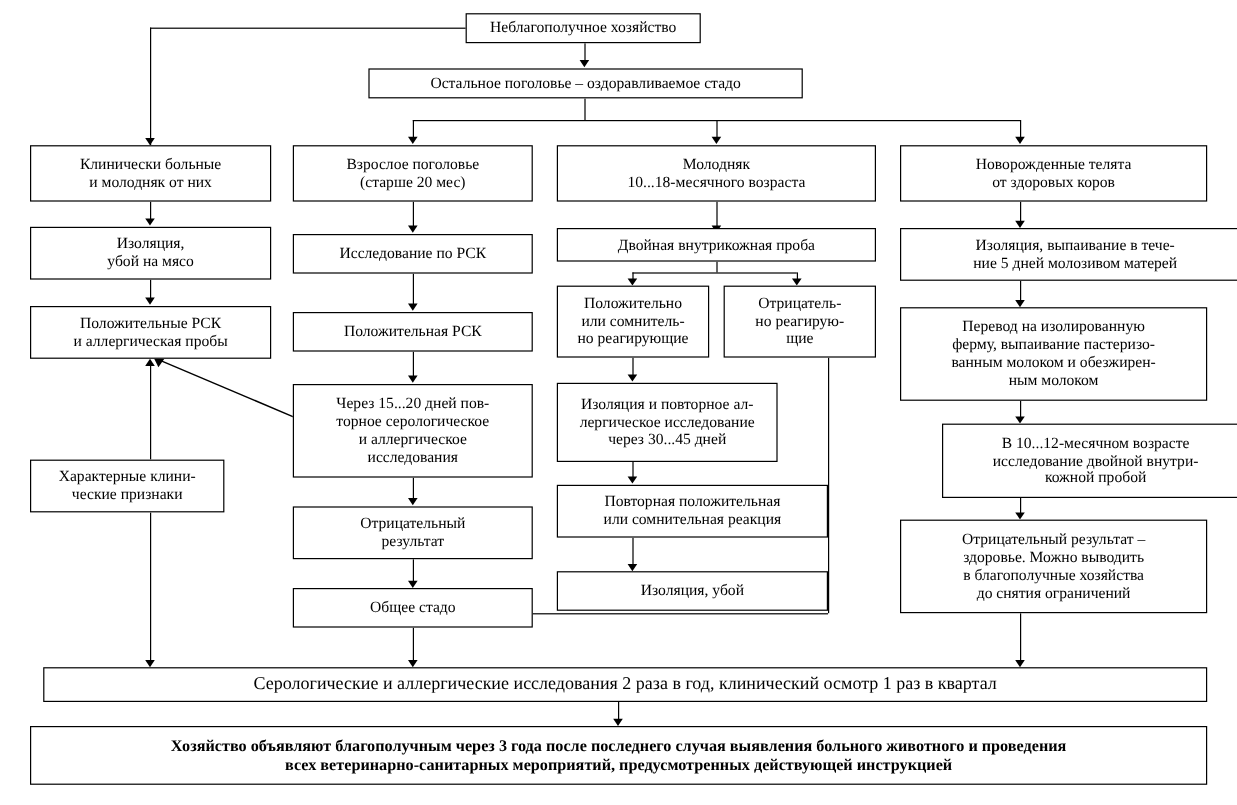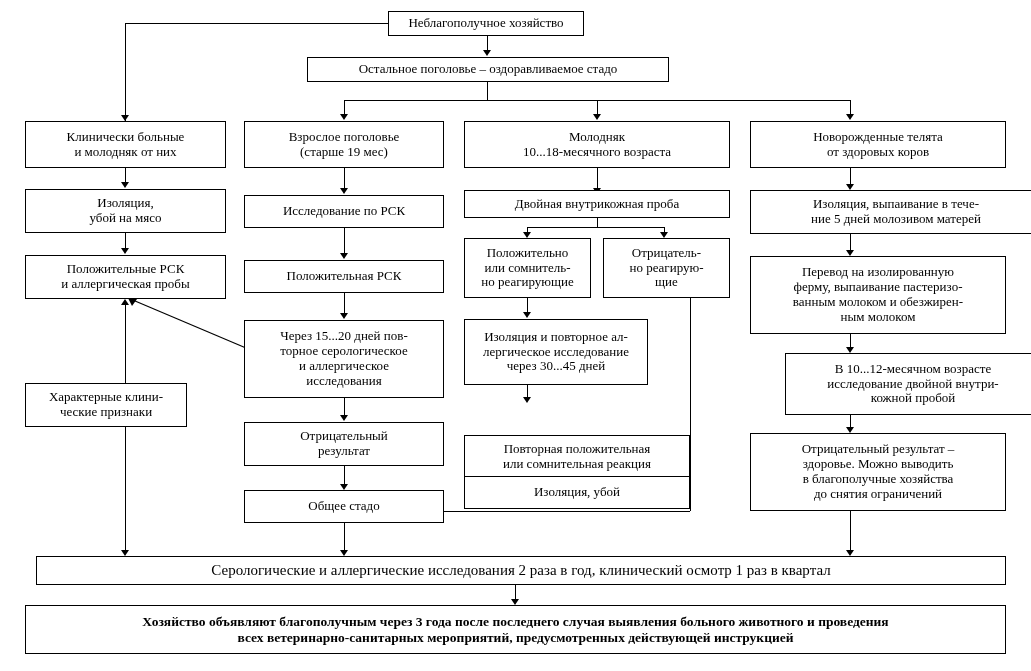--- a/index.html
+++ b/index.html
@@ -113,21 +113,21 @@
 
   <div class="box" style="left:25px; top:383px; width:162px; height:44px;">Характерные клини-
 ческие признаки</div>
 
   <svg class="diag" style="left:118px; top:288px; width:130px; height:62px;" viewBox="0 0 130 62">
     <line x1="128" y1="60" x2="10" y2="10" stroke="#000000" stroke-width="1.2"></line>
     <polygon points="10,10 19,11 14,18" fill="#000000"></polygon>
   </svg>
 
   <div class="box" style="left:244px; top:121px; width:200px; height:47px;">Взрослое поголовье
-(старше 19 мес)</div>
+(старше 20 мес)</div>
 
   <div class="line vline" style="left:344px; top:168px; height:21px;"></div>
   <div class="arrow arrow-down" style="left:340px; top:188px;"></div>
 
   <div class="box" style="left:244px; top:195px; width:200px; height:33px;">Исследование по РСК</div>
 
   <div class="line vline" style="left:344px; top:228px; height:26px;"></div>
   <div class="arrow arrow-down" style="left:340px; top:253px;"></div>
 
   <div class="box" style="left:244px; top:260px; width:200px; height:33px;">Положительная РСК</div>
@@ -180,21 +180,21 @@
   <div class="line vline" style="left:527px; top:298px; height:15px;"></div>
   <div class="arrow arrow-down" style="left:523px; top:312px;"></div>
 
   <div class="box" style="left:464px; top:319px; width:184px; height:66px;">Изоляция и повторное ал-
 лергическое исследование
 через 30...45 дней</div>
 
   <div class="line vline" style="left:527px; top:385px; height:13px;"></div>
   <div class="arrow arrow-down" style="left:523px; top:397px;"></div>
 
-  <div class="box" style="left:464px; top:404px; width:226px; height:44px;margin-top:31px;">Повторная положительная
+  <div class="box" style="left:464px; top:404px; width:226px; height:44px;">Повторная положительная
 или сомнительная реакция</div>
 
   <div class="line vline" style="left:527px; top:448px; height:23px;"></div>
   <div class="arrow arrow-down" style="left:523px; top:470px;"></div>
 
   <div class="box" style="left:464px; top:476px; width:226px; height:33px;">Изоляция, убой</div>
 
   <div class="line vline" style="left:690px; top:298px; height:213px;"></div>
   <div class="line hline" style="left:437px; top:511px; width:253px;"></div>
   <div class="arrow arrow-left" style="left:432px; top:507px;"></div>

